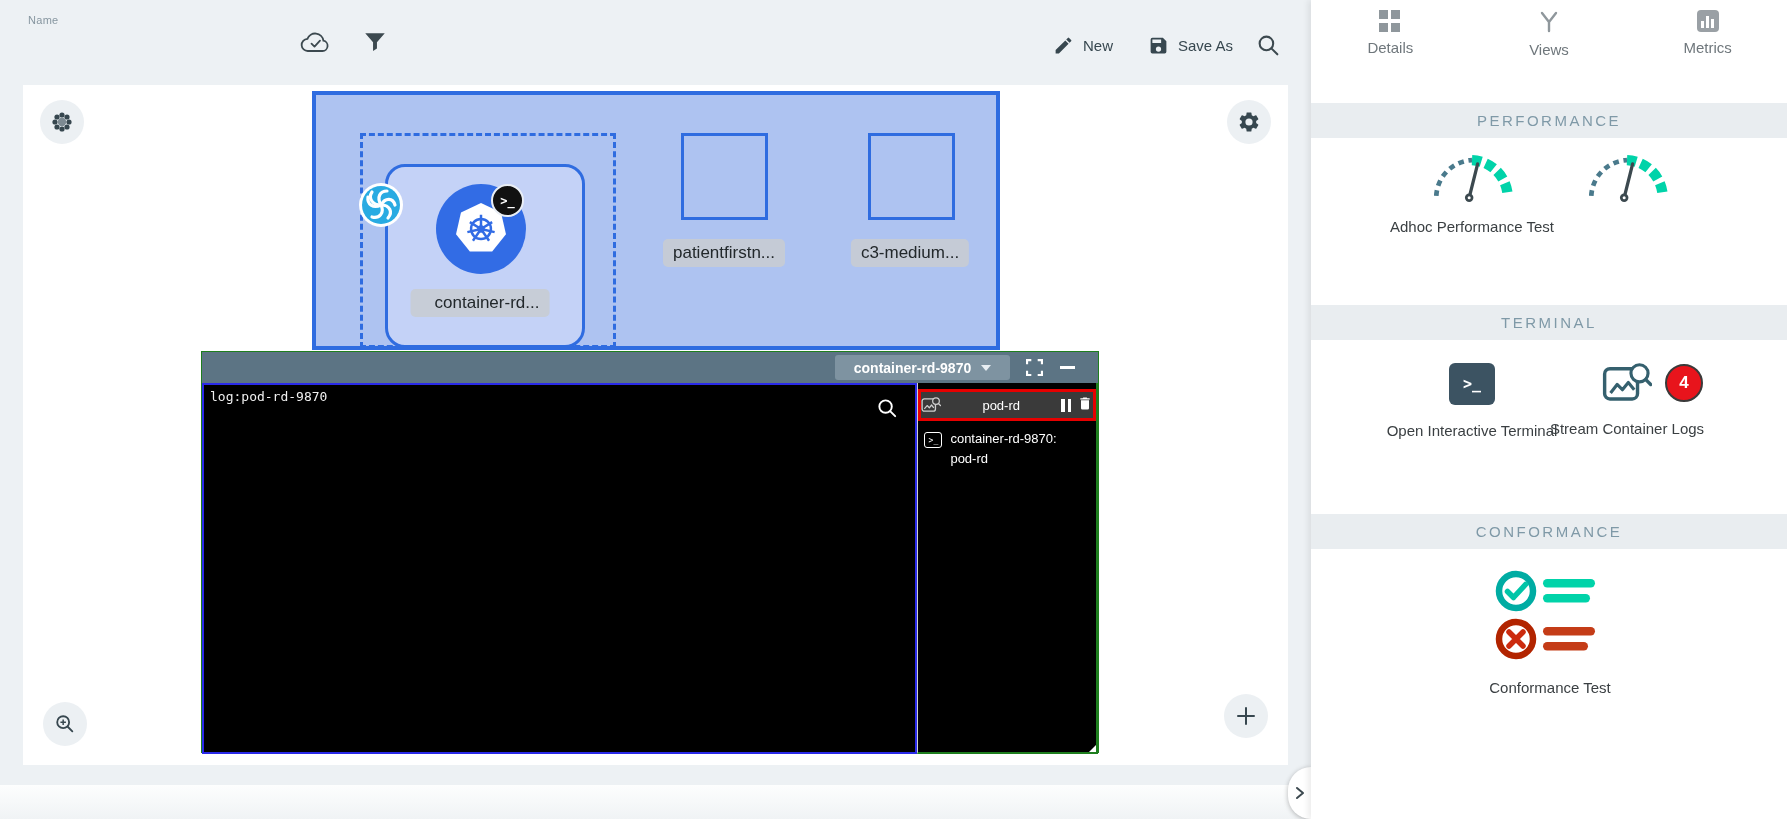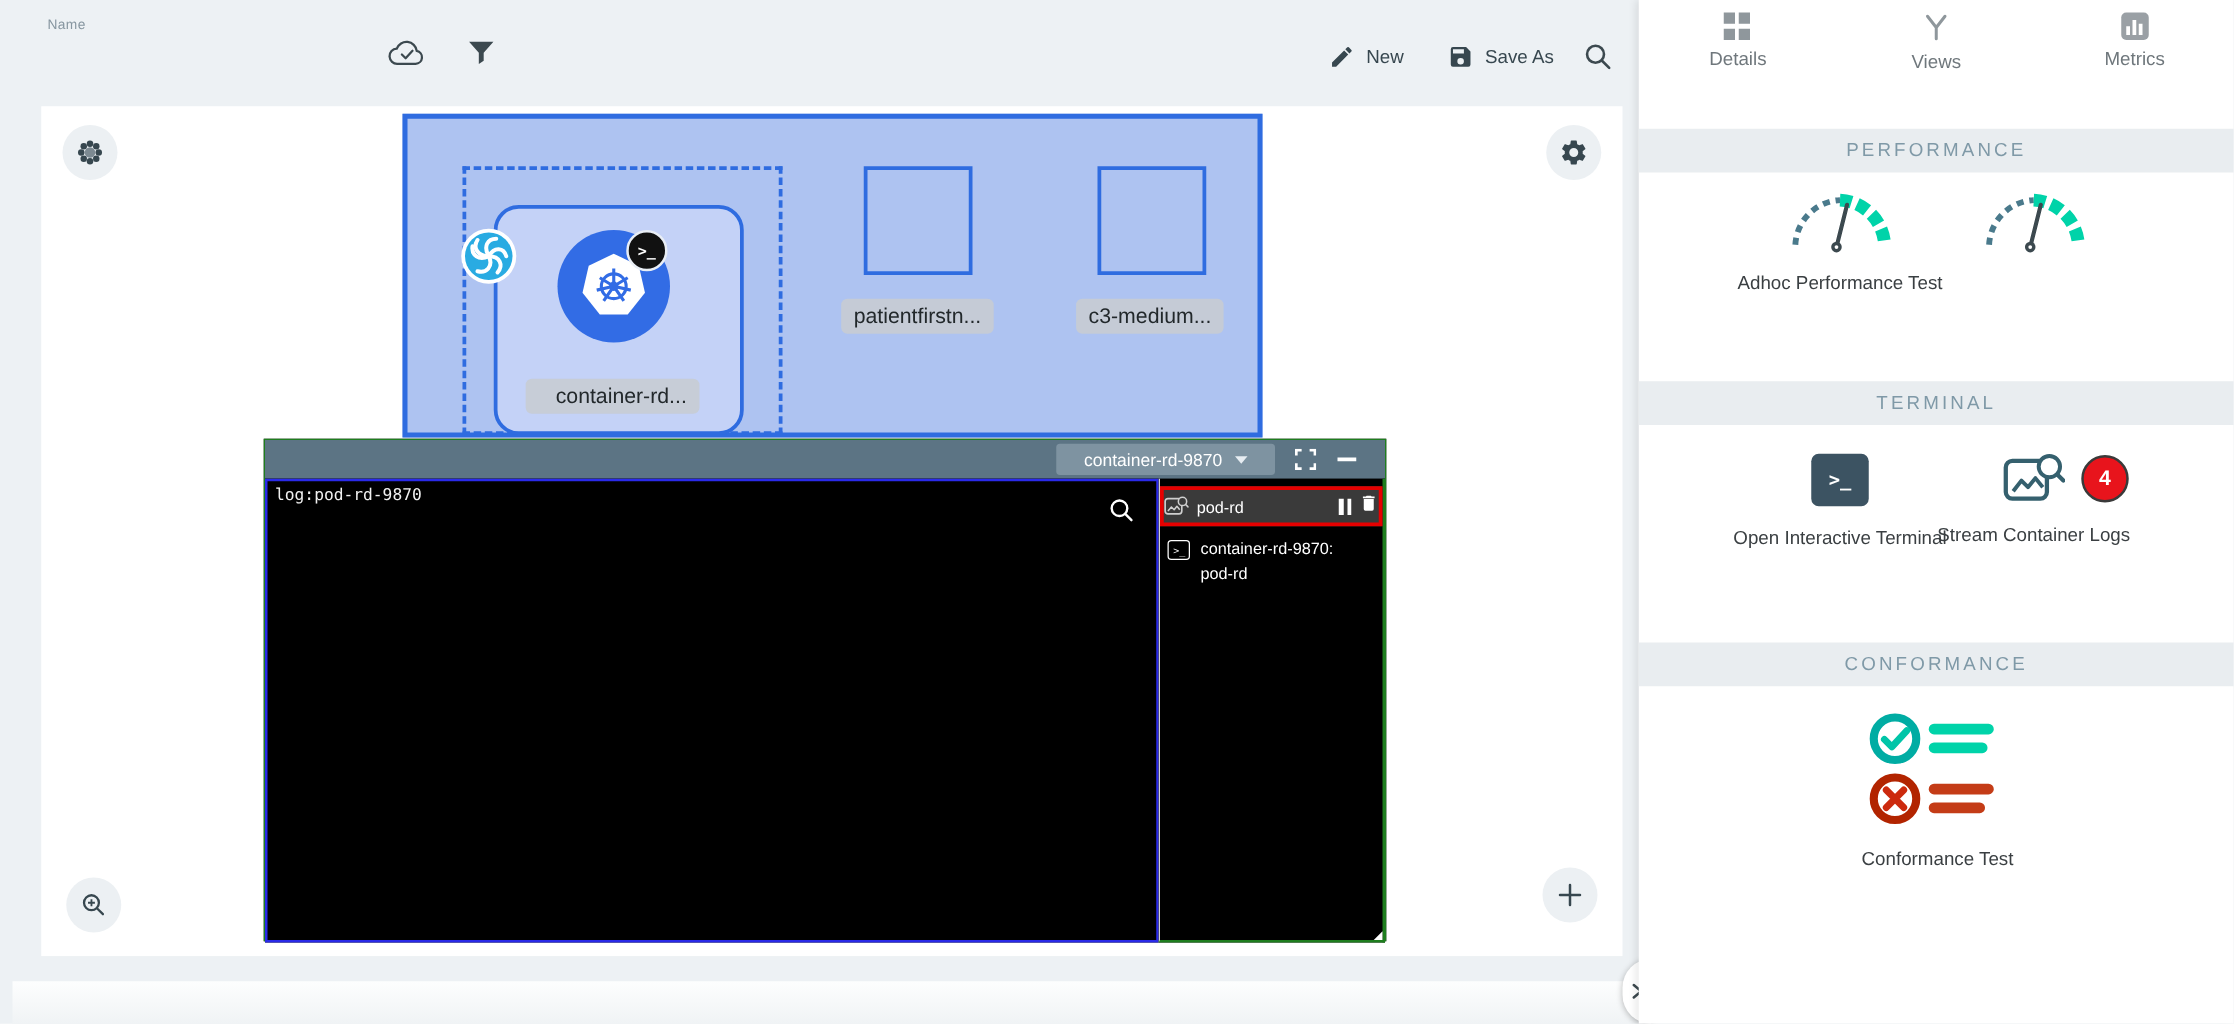--- a/index.html
+++ b/index.html
@@ -1,20 +1,20 @@
 <!DOCTYPE html>
 <html><head>
 <meta charset="utf-8">
 <style>
   * { margin:0; padding:0; box-sizing:border-box; }
   html,body { width:1787px; height:819px; overflow:hidden; }
   body { font-family:"Liberation Sans","DejaVu Sans",sans-serif; background:#edf1f4; position:relative; }
 
   
-  .main { position:absolute; left:0; top:0; width:1311px; height:819px; background:#edf1f4;margin-left:10px; }
+  .main { position:absolute; left:0; top:0; width:1311px; height:819px; background:#edf1f4; }
 
   
   .name-group { position:absolute; left:28px; top:14px; width:262px; }
   .name-label { font-size:11px; color:#8796a0; letter-spacing:.3px; }
   .name-input { display:block; width:262px; border:none; outline:none; background:transparent;
     border-bottom:1px solid #4e5d66; font-size:16px; color:#2e3c44; padding:5px 0 6px 0;
     font-family:"Liberation Sans",sans-serif; }
   .tb-icon { position:absolute; cursor:pointer; }
   .tb-btn { position:absolute; display:flex; align-items:center; gap:9px; cursor:pointer;
     font-size:15px; color:#37474f; }
@@ -40,32 +40,32 @@
   .node-label { position:absolute; transform:translate(-50%,-50%); background:rgba(199,204,212,.92);
     color:#22282b; font-size:17px; padding:4px 10px; border-radius:5px; white-space:nowrap; }
   .sq-node { position:absolute; width:87px; height:87px; border:3px solid #2f6ce0; }
 
   
   .terminal { position:absolute; left:178px; top:266px; width:898px; height:402px;
     border:1px solid #1e7e1e; background:#000; }
   .terminal-header { height:31px; background:#5c7484; position:relative; }
   .term-dropdown { position:absolute; left:633px; top:3px; width:175px; height:25px; background:#7e93a1;
     border-radius:3px; display:flex; align-items:center; justify-content:center; gap:10px;
-    color:#fff; font-size:14px; cursor:pointer; }
+    color:#fff; font-size:14px; cursor:pointer;font-weight:bold; }
   .caret-down { width:0; height:0; border-left:5px solid transparent; border-right:5px solid transparent;
     border-top:6px solid #e7edf2; }
   .term-hbtn { position:absolute; top:7px; cursor:pointer; }
   .terminal-body { display:flex; height:371px; }
   .log-area { width:717px; height:100%; background:#000; border:2px solid #2a2ae8; position:relative; }
   .log-line { color:#f0f0f0; font-family:"DejaVu Sans Mono",monospace; font-size:13px; padding:4px 6px; }
   .log-search { position:absolute; right:16px; top:12px; cursor:pointer; }
   .stream-list { width:181px; height:100%; background:#000; border-left:1px solid #cfcfcf;
     border-right:2px solid #1e7e1e; border-bottom:2px solid #1e7e1e; position:relative; }
   .stream-row { position:absolute; left:0; right:0; top:6px; height:32px; background:#3a3a3a;
-    border:3px solid #e60000; display:flex; align-items:center; padding:0 0; gap:6px; cursor:pointer; }
+    border:3px solid #e60000; display:flex; align-items:center; padding:0 0; gap:6px; cursor:pointer;text-align:center; }
   .stream-row .name { color:#fff; font-size:13px; flex:1; }
   .session-row { position:absolute; left:6px; right:4px; top:46px; display:flex; gap:8px; cursor:pointer; }
   .session-icon { width:18px; height:16px; border:1.5px solid #fff; border-radius:3px; color:#fff;
     font-family:"DejaVu Sans Mono",monospace; font-size:8px; display:flex; align-items:center;
     justify-content:center; flex:none; margin-top:3px; }
   .session-name { color:#fff; font-size:13px; line-height:20px; width:112px; word-break:break-all; }
   .resize-corner { position:absolute; right:0; bottom:0; width:0; height:0;
     border-left:7px solid transparent; border-bottom:7px solid #fff; }
 
   
@@ -214,21 +214,21 @@
             <path d="M23 23c-9 0-13-7-9-13"></path>
             <path d="M23 23c-4.5-8-1-14 6-14"></path>
             <path d="M23 23c4.5-8 12-7 14 0"></path>
             <path d="M23 23c9 0 12 7 7 13"></path>
             <path d="M23 23c4 8-2 14-9 12"></path>
             <path d="M23 23c-8 4-14-1-13-8"></path>
           </g>
         </svg>
       </div>
 
-      <div class="node-label" style="left:164px; top:222px;padding-left:24px;">container-rd...</div>
+      <div class="node-label" style="left:164px; top:208px;padding-left:24px;">container-rd...</div>
 
       <div class="sq-node" style="left:365px; top:38px;"></div>
       <div class="node-label" style="left:408px; top:158px;">patientfirstn...</div>
 
       <div class="sq-node" style="left:552px; top:38px;"></div>
       <div class="node-label" style="left:594px; top:158px;">c3-medium...</div>
     </div>
 
     <div class="terminal">
       <div class="terminal-header">

